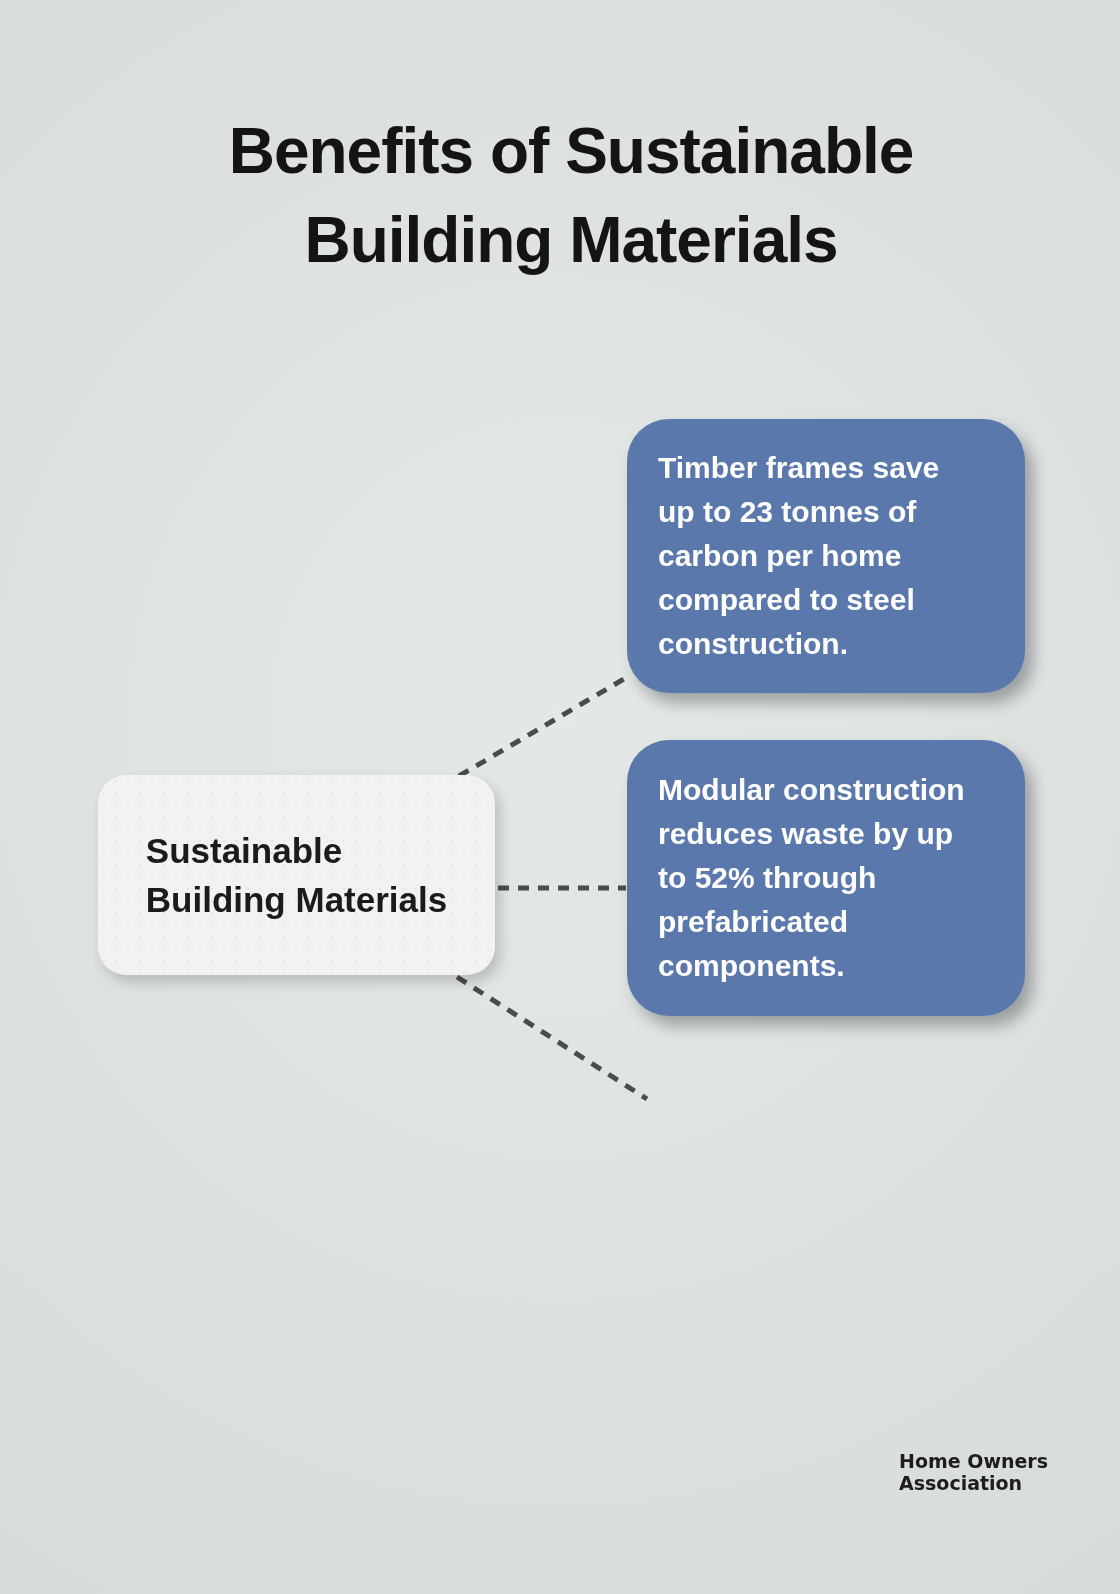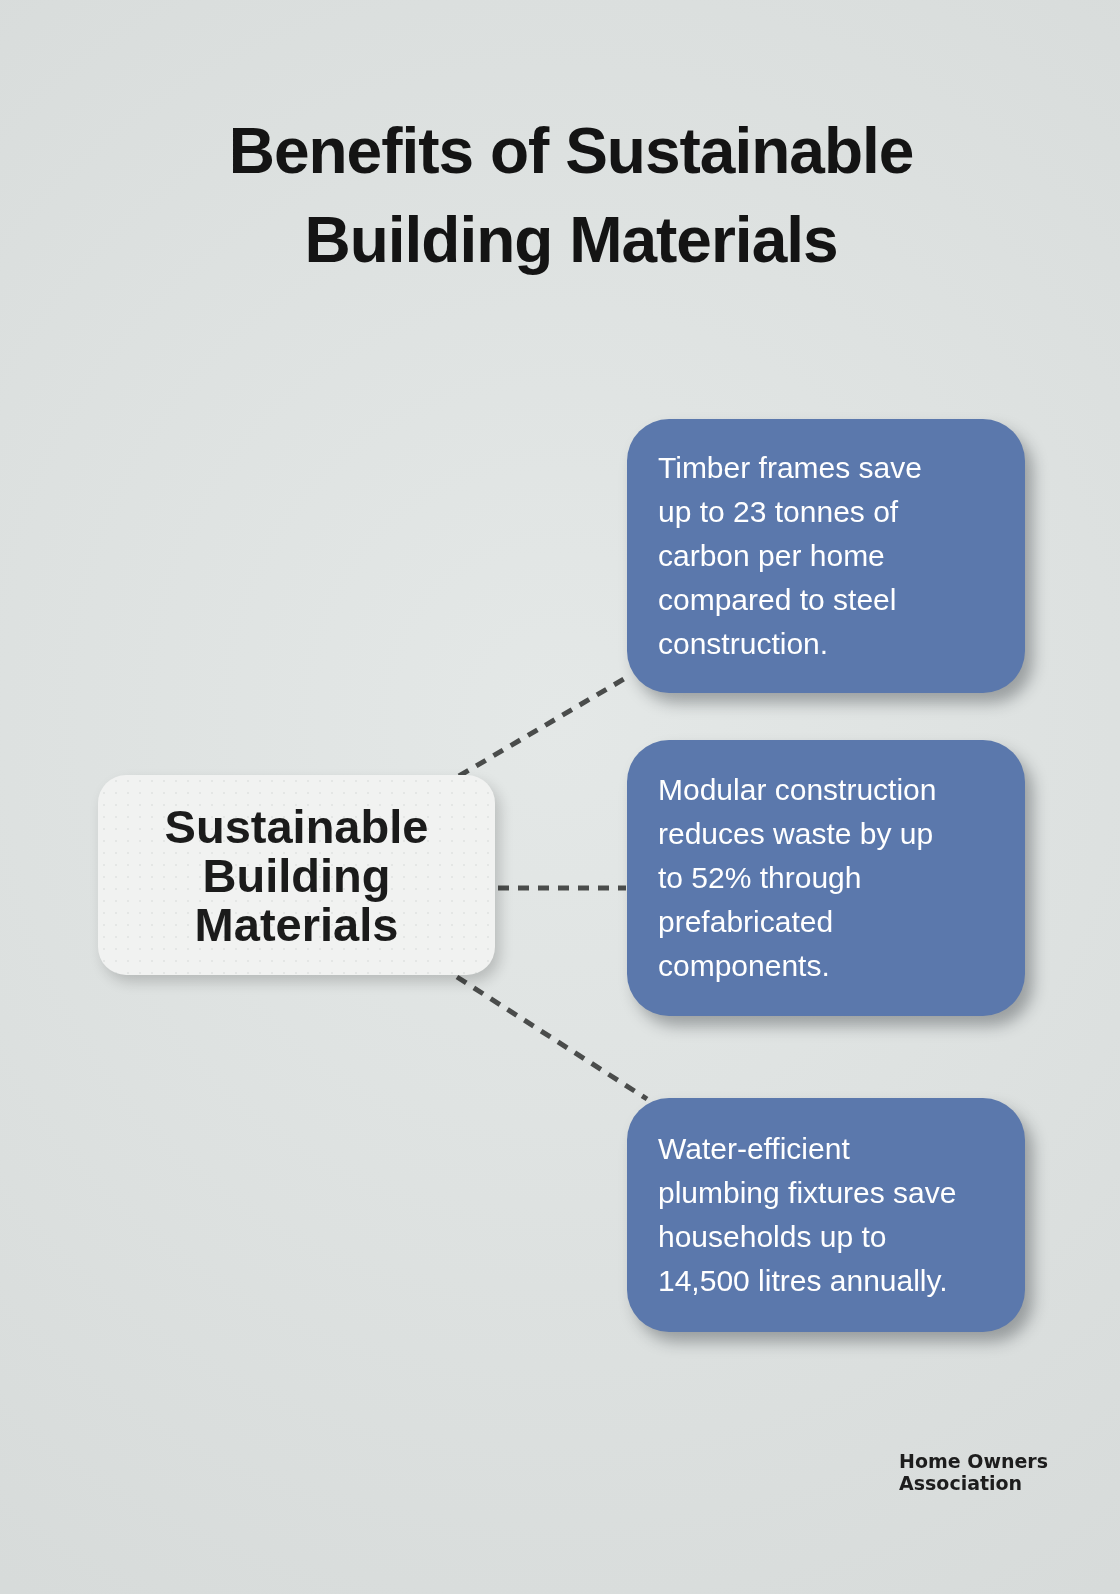--- a/index.html
+++ b/index.html
@@ -49,22 +49,22 @@
     background-color: #f1f2f1;
     background-image: radial-gradient(#e4e6e5 1.2px, transparent 1.4px);
     background-size: 12px 12px;
     border-radius: 28px;
     box-shadow: 5px 7px 14px rgba(0, 0, 0, 0.18);
     display: flex;
     align-items: center;
     justify-content: center;
   }
   .root-node .root-label {
-    text-align: center;
-    font-size: 47px;
+    text-align: left;
+    font-size: 35px;
     font-weight: 700;
     line-height: 49px;
     color: #1b1b1b;
     white-space: pre-line;
   }
   .benefit-card {
     position: absolute;
     left: 627px;
     width: 398px;
     box-sizing: border-box;
@@ -74,20 +74,21 @@
     color: #ffffff;
     display: flex;
     align-items: center;
     padding: 0 22px 0 31px;
   }
   .benefit-card p {
     margin: 0;
     font-size: 30px;
     line-height: 44px;
     white-space: pre-line;
+    font-weight: bold;
   }
   .card-1 { top: 419px;  height: 274px; }
   .card-2 { top: 740px;  height: 276px; }
   .card-3 { top: 1098px; height: 234px; }
   .logo {
     position: absolute;
     left: 899px;
     top: 1446px;
   }
   .logo-acronym {
@@ -136,25 +137,19 @@
   </div>
 
   <div class="benefit-card card-2">
     <p>Modular construction
 reduces waste by up
 to 52% through
 prefabricated
 components.</p>
   </div>
 
-  <div class="benefit-card card-3">
-    <p>Water-efficient
-plumbing fixtures save
-households up to
-14,500 litres annually.</p>
-  </div>
 
   <div class="logo">
     <div class="logo-org">Home Owners
 Association</div>
   </div>
 
 </div>
 
 </body></html>

